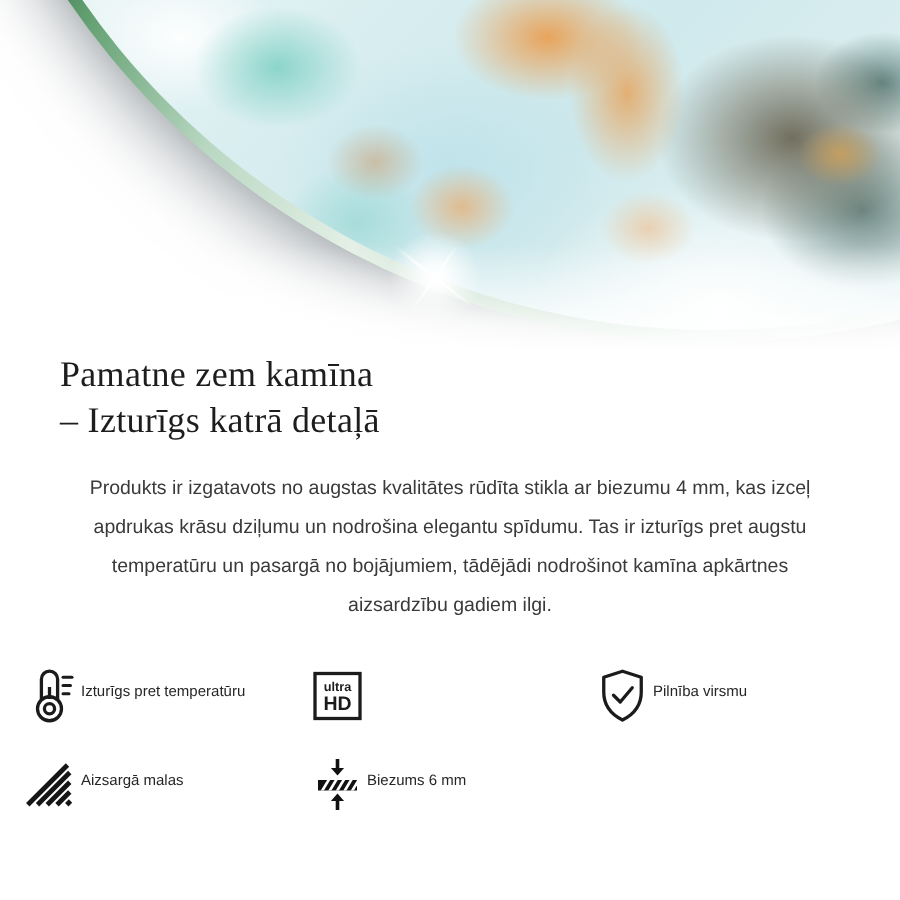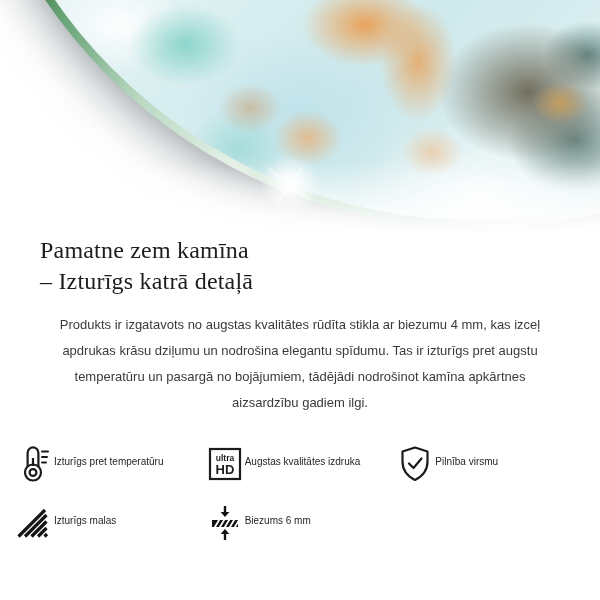--- a/index.html
+++ b/index.html
@@ -125,21 +125,20 @@
     </div>
 
     <div class="feature">
       <div class="icon-box">
         <svg width="40" height="40" viewBox="0 0 40 40">
           <rect class="stroke" x="5" y="5" width="30" height="30" stroke-width="2.6"></rect>
           <text x="20" y="16.5" font-size="8.5" font-weight="bold" text-anchor="middle">ultra</text>
           <text x="20" y="29.5" font-size="13" font-weight="bold" text-anchor="middle">HD</text>
         </svg>
       </div>
-      <div class="feature-label">Augstas kvalitātes izdruka</div>
     </div>
 
     <div class="feature">
       <div class="icon-box">
         <svg width="40" height="40" viewBox="0 0 40 40">
           <path class="stroke" stroke-linejoin="round" d="M20,3.5 L32.5,7.5 L32.5,17.5 C32.5,26.5 27,32.5 20,36 C13,32.5 7.5,26.5 7.5,17.5 L7.5,7.5 Z"></path>
           <path class="stroke" stroke-linecap="round" stroke-linejoin="round" d="M14,19.5 L18.5,24 L26.5,14.5"></path>
         </svg>
       </div>
       <div class="feature-label">Pilnība virsmu</div>
@@ -151,21 +150,21 @@
         <svg width="40" height="40" viewBox="0 0 40 40">
           <g stroke="#151515" stroke-width="3.2">
             <line x1="4.5" y1="33.5" x2="31" y2="7"></line>
             <line x1="11" y1="33.5" x2="32.5" y2="12"></line>
             <line x1="17.5" y1="33.5" x2="32.5" y2="18.5"></line>
             <line x1="24" y1="33.5" x2="32.5" y2="25"></line>
             <line x1="30.5" y1="33.5" x2="33" y2="31"></line>
           </g>
         </svg>
       </div>
-      <div class="feature-label">Izturīgs malas</div>
+      <div class="feature-label">Aizsargā malas</div>
     </div>
 
     <div class="feature">
       <div class="icon-box">
         <svg width="40" height="40" viewBox="0 0 40 40">
           <defs>
               <clipPath id="barclip">
                 <rect x="7" y="17" width="26" height="7"></rect>
               </clipPath>
             </defs>

